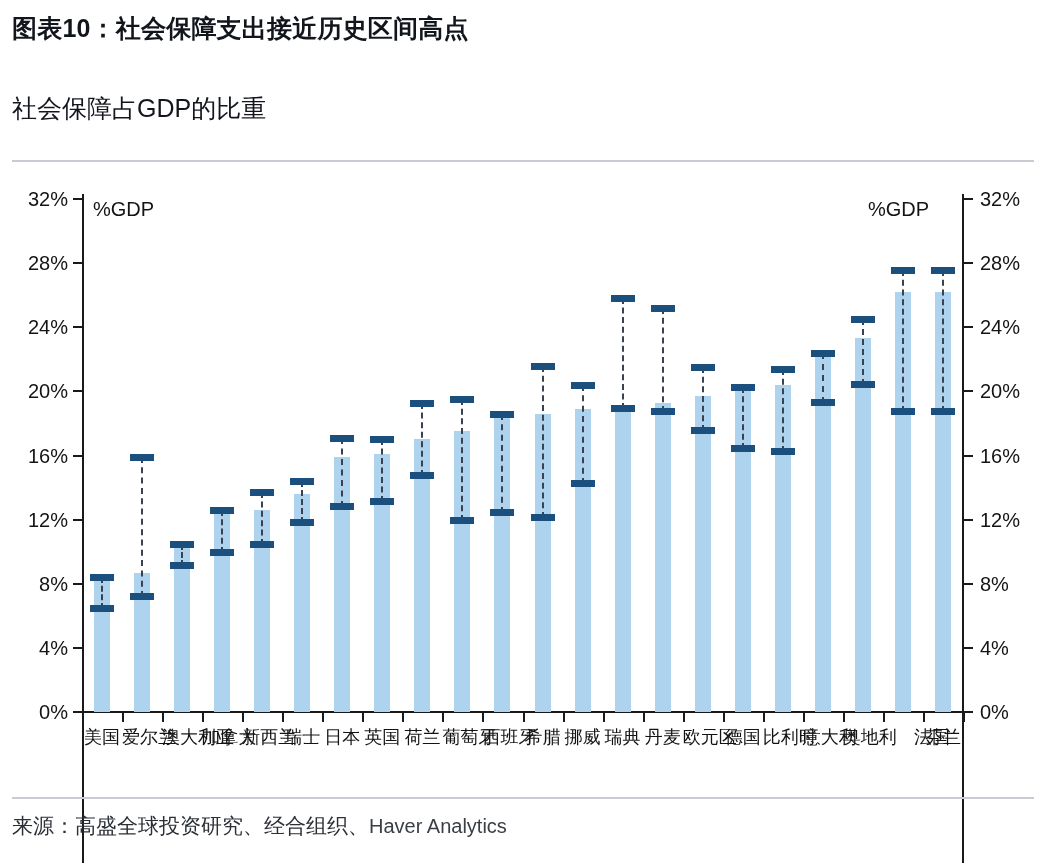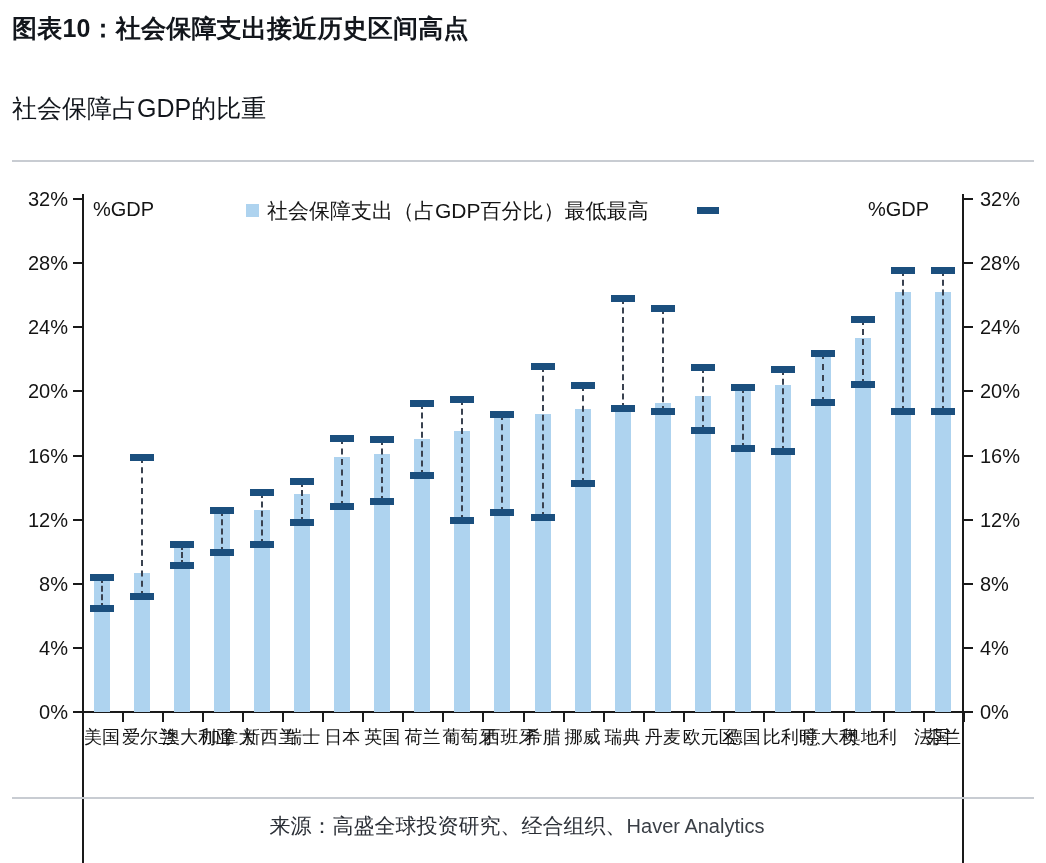--- a/index.html
+++ b/index.html
@@ -19,21 +19,21 @@
     position:absolute;left:12px;top:92px;width:1010px;
     font-size:25px;font-weight:400;color:#12161c;white-space:nowrap;
   }
   .rule{
     position:absolute;left:12px;width:1022px;height:2px;background:#c8ccd2;
   }
   .rule-top{top:160px;}
   .rule-bottom{top:797px;}
   .source{
     position:absolute;left:12px;top:812px;width:1010px;
-    font-size:21px;color:#2b2f36;white-space:nowrap;text-align:center;
+    font-size:21px;color:#2b2f36;white-space:nowrap;
   }
   .source .en{font-size:20px;color:#3a3f46;}
 
   
   #chart{
     position:absolute;left:0;top:168px;width:1046px;height:610px;
   }
   .plot{
     position:absolute;left:82px;top:31px;width:881px;height:513px;
   }
@@ -99,25 +99,20 @@
 
 <div class="subtitle">社会保障占GDP的比重</div>
 
 <div class="rule rule-top"></div>
 
 <div id="chart">
 
   <div class="unit unit-l">%GDP</div>
   <div class="unit unit-r">%GDP</div>
 
-  <div class="legend">
-    <span class="legend-swatch"></span>
-    <span class="legend-text">社会保障支出（占GDP百分比）最低最高</span>
-    <span class="legend-dash"></span>
-  </div>
 
   <div class="axis-line axis-left"></div>
   <div class="axis-line axis-right"></div>
   <div class="axis-line axis-bottom"></div>
 
   <div id="ytick-layer">
       <div class="tick tick-l" style="top: 30px;"></div>
       <div class="ylab ylab-l" style="top: 21px;">32%</div>
       <div class="tick tick-r" style="top: 30px;"></div>
       <div class="ylab ylab-r" style="top: 21px;">32%</div>

